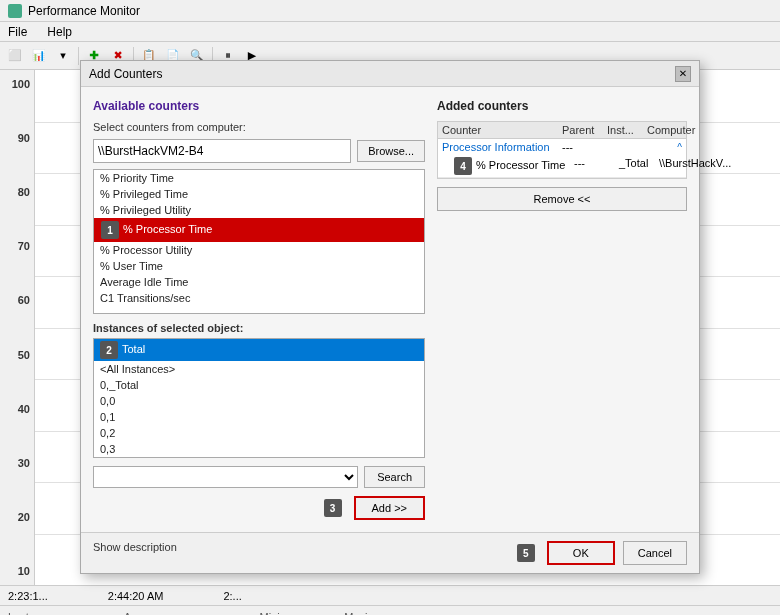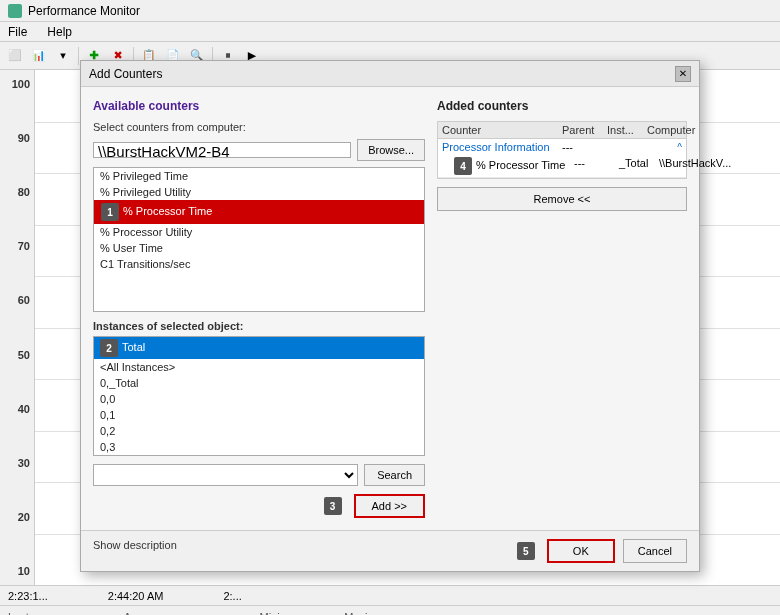--- a/index.html
+++ b/index.html
@@ -193,24 +193,24 @@
       display: flex;
       align-items: center;
       gap: 6px;
       margin-bottom: 6px;
       font-size: 11px;
     }
     .form-row label { color: #333; }
 
     .computer-select {
       flex: 1;
-      height: 16px;
-      border: 1px solid #aaa;
-      background: white;
-      font-size: 15px;
+      height: 24px;
+      border: 1px solid #aaa;
+      background: white;
+      font-size: 12px;
       padding: 0 4px;
       appearance: none;
     }
     .browse-btn {
       height: 22px;
       padding: 0 10px;
       background: #f0f0f0;
       border: 1px solid #aaa;
       cursor: pointer;
       font-size: 11px;
@@ -533,27 +533,29 @@
 
         <div class="form-row">
           <label>Select counters from computer:</label>
         </div>
         <div class="form-row">
           <select class="computer-select"><option>\\BurstHackVM2-B4</option></select>
           <button class="browse-btn">Browse...</button>
         </div>
 
         <div class="counter-list">
+          <div class="counter-item">% Priority Time</div>
           <div class="counter-item">% Privileged Time</div>
           <div class="counter-item">% Privileged Utility</div>
           <div class="counter-item selected">
             <span class="step-badge">1</span>% Processor Time
           </div>
           <div class="counter-item">% Processor Utility</div>
           <div class="counter-item">% User Time</div>
+          <div class="counter-item">Average Idle Time</div>
           <div class="counter-item">C1 Transitions/sec</div>
 
         </div>
 
         <div class="instances-label">Instances of selected object:</div>
 
         <div class="instances-list">
           <div class="instance-item selected">
             <span class="step-badge">2</span>Total
           </div>

